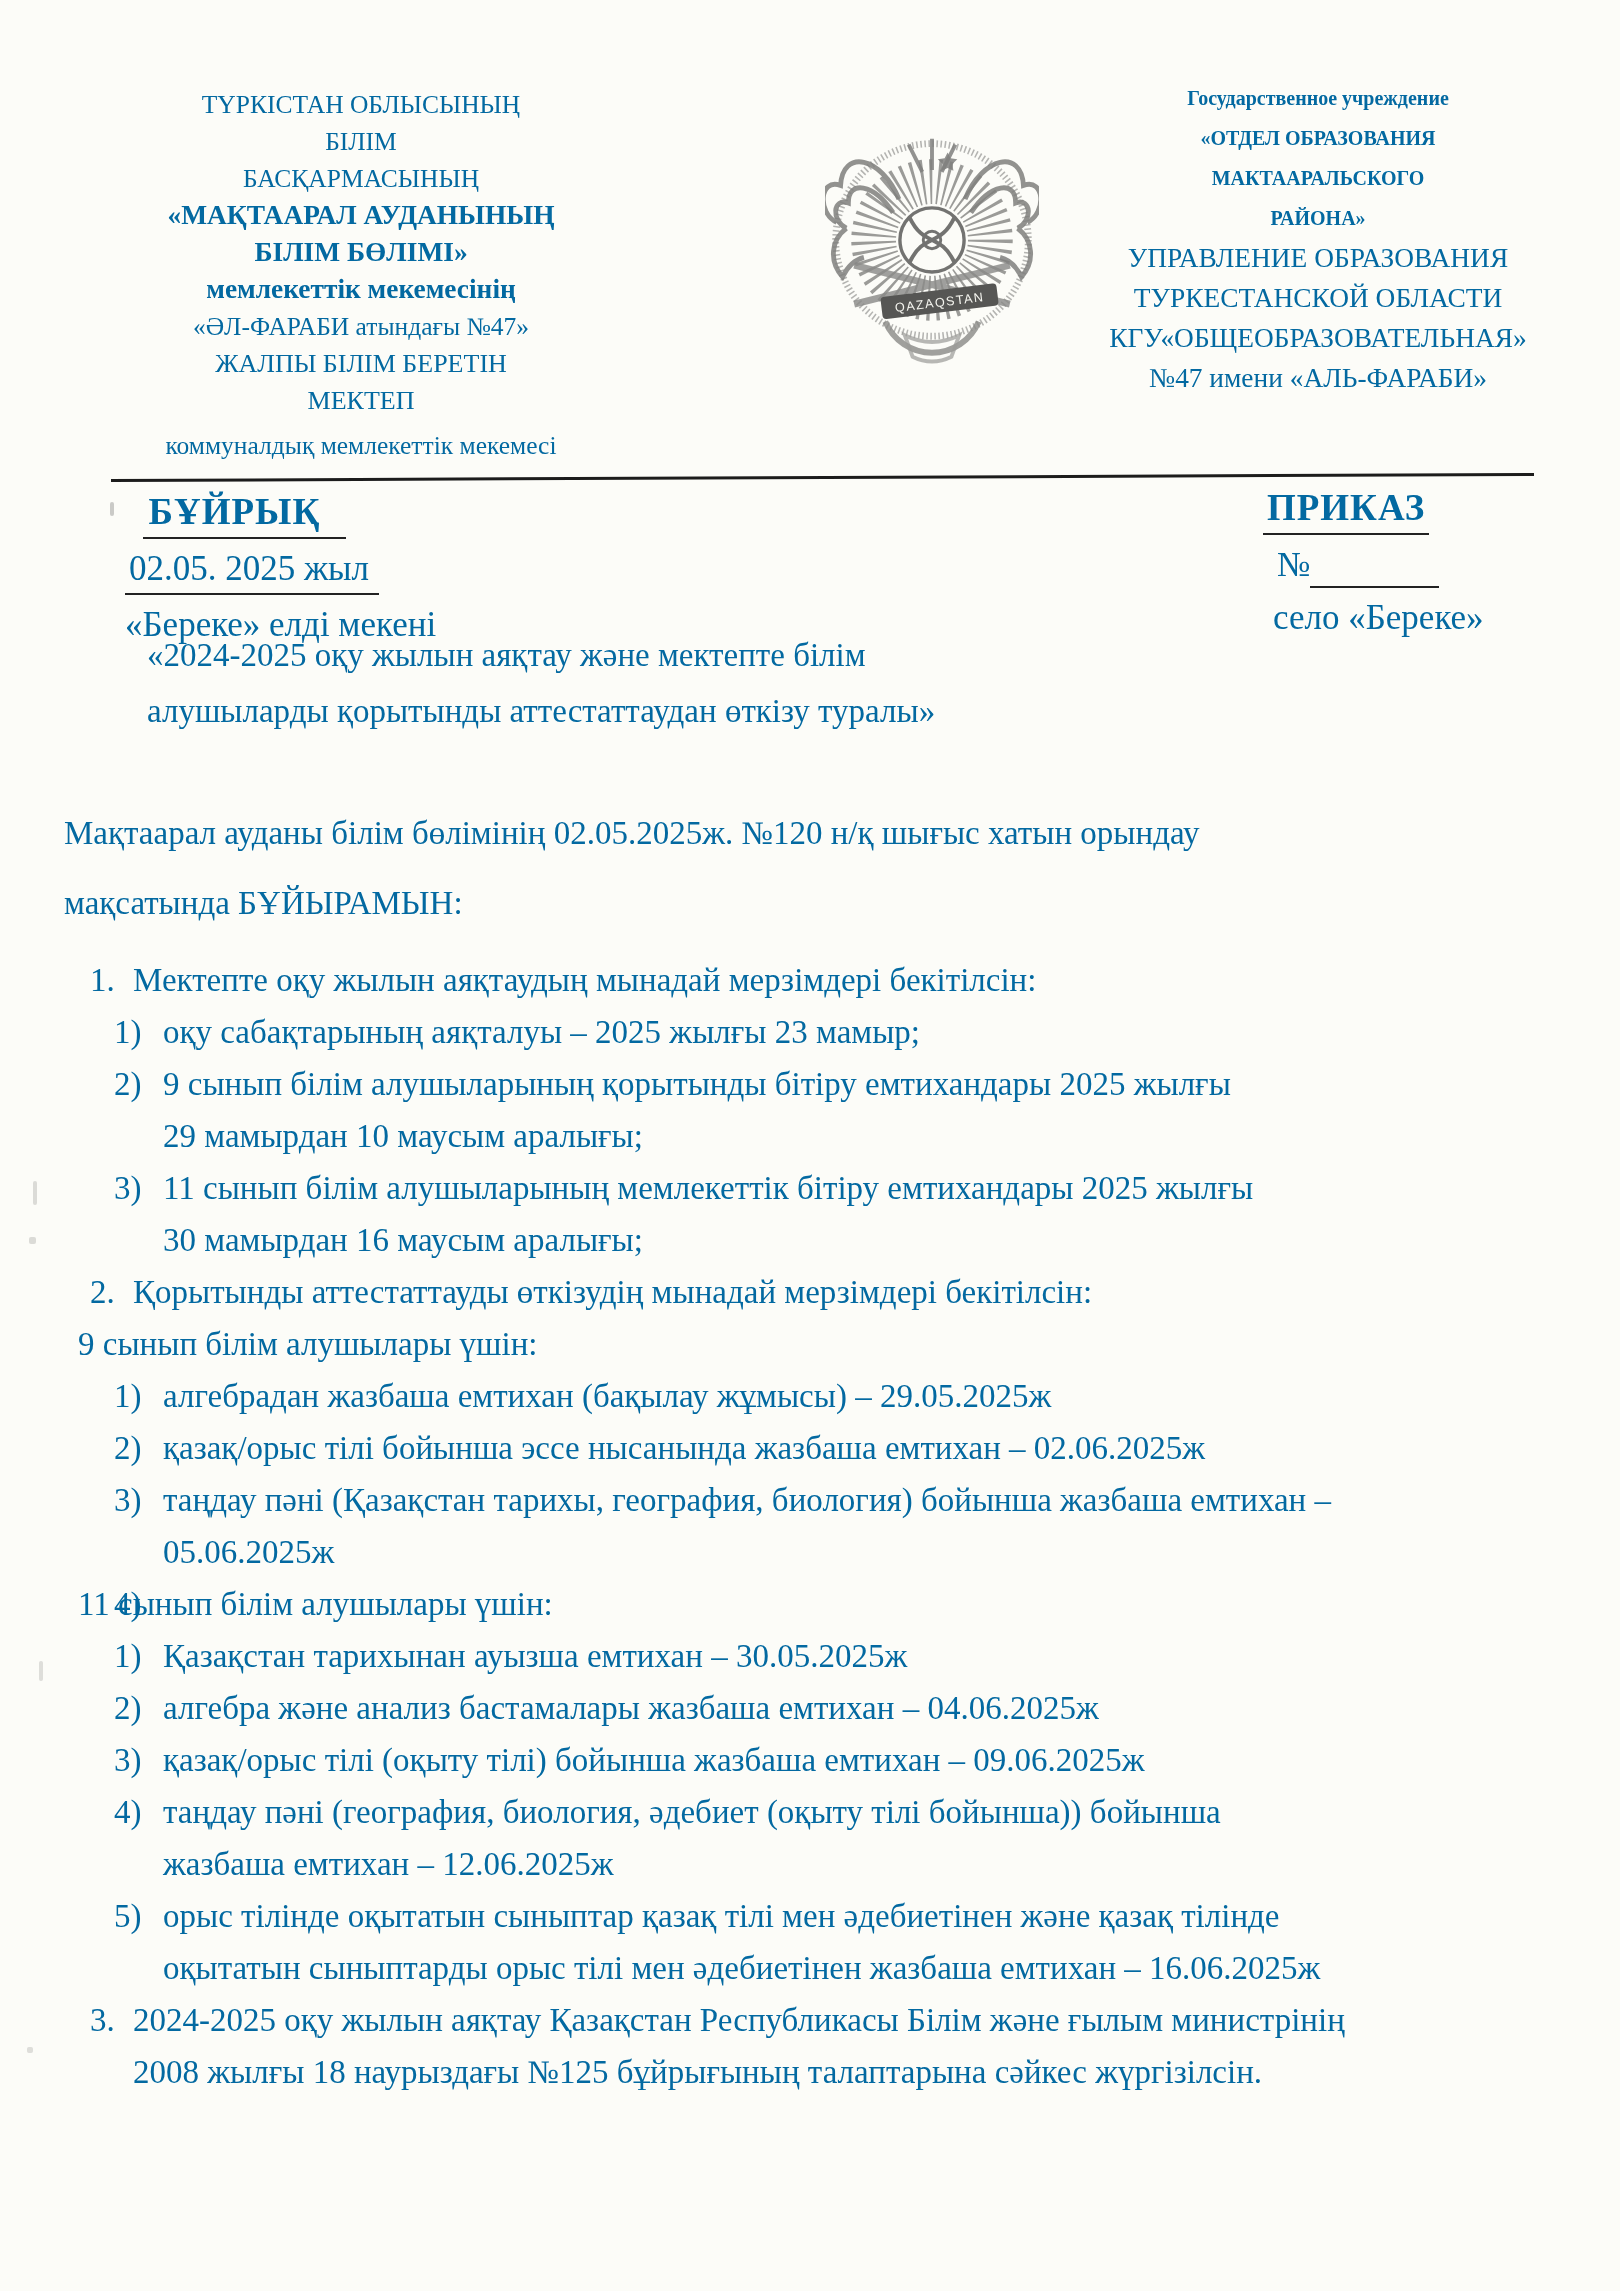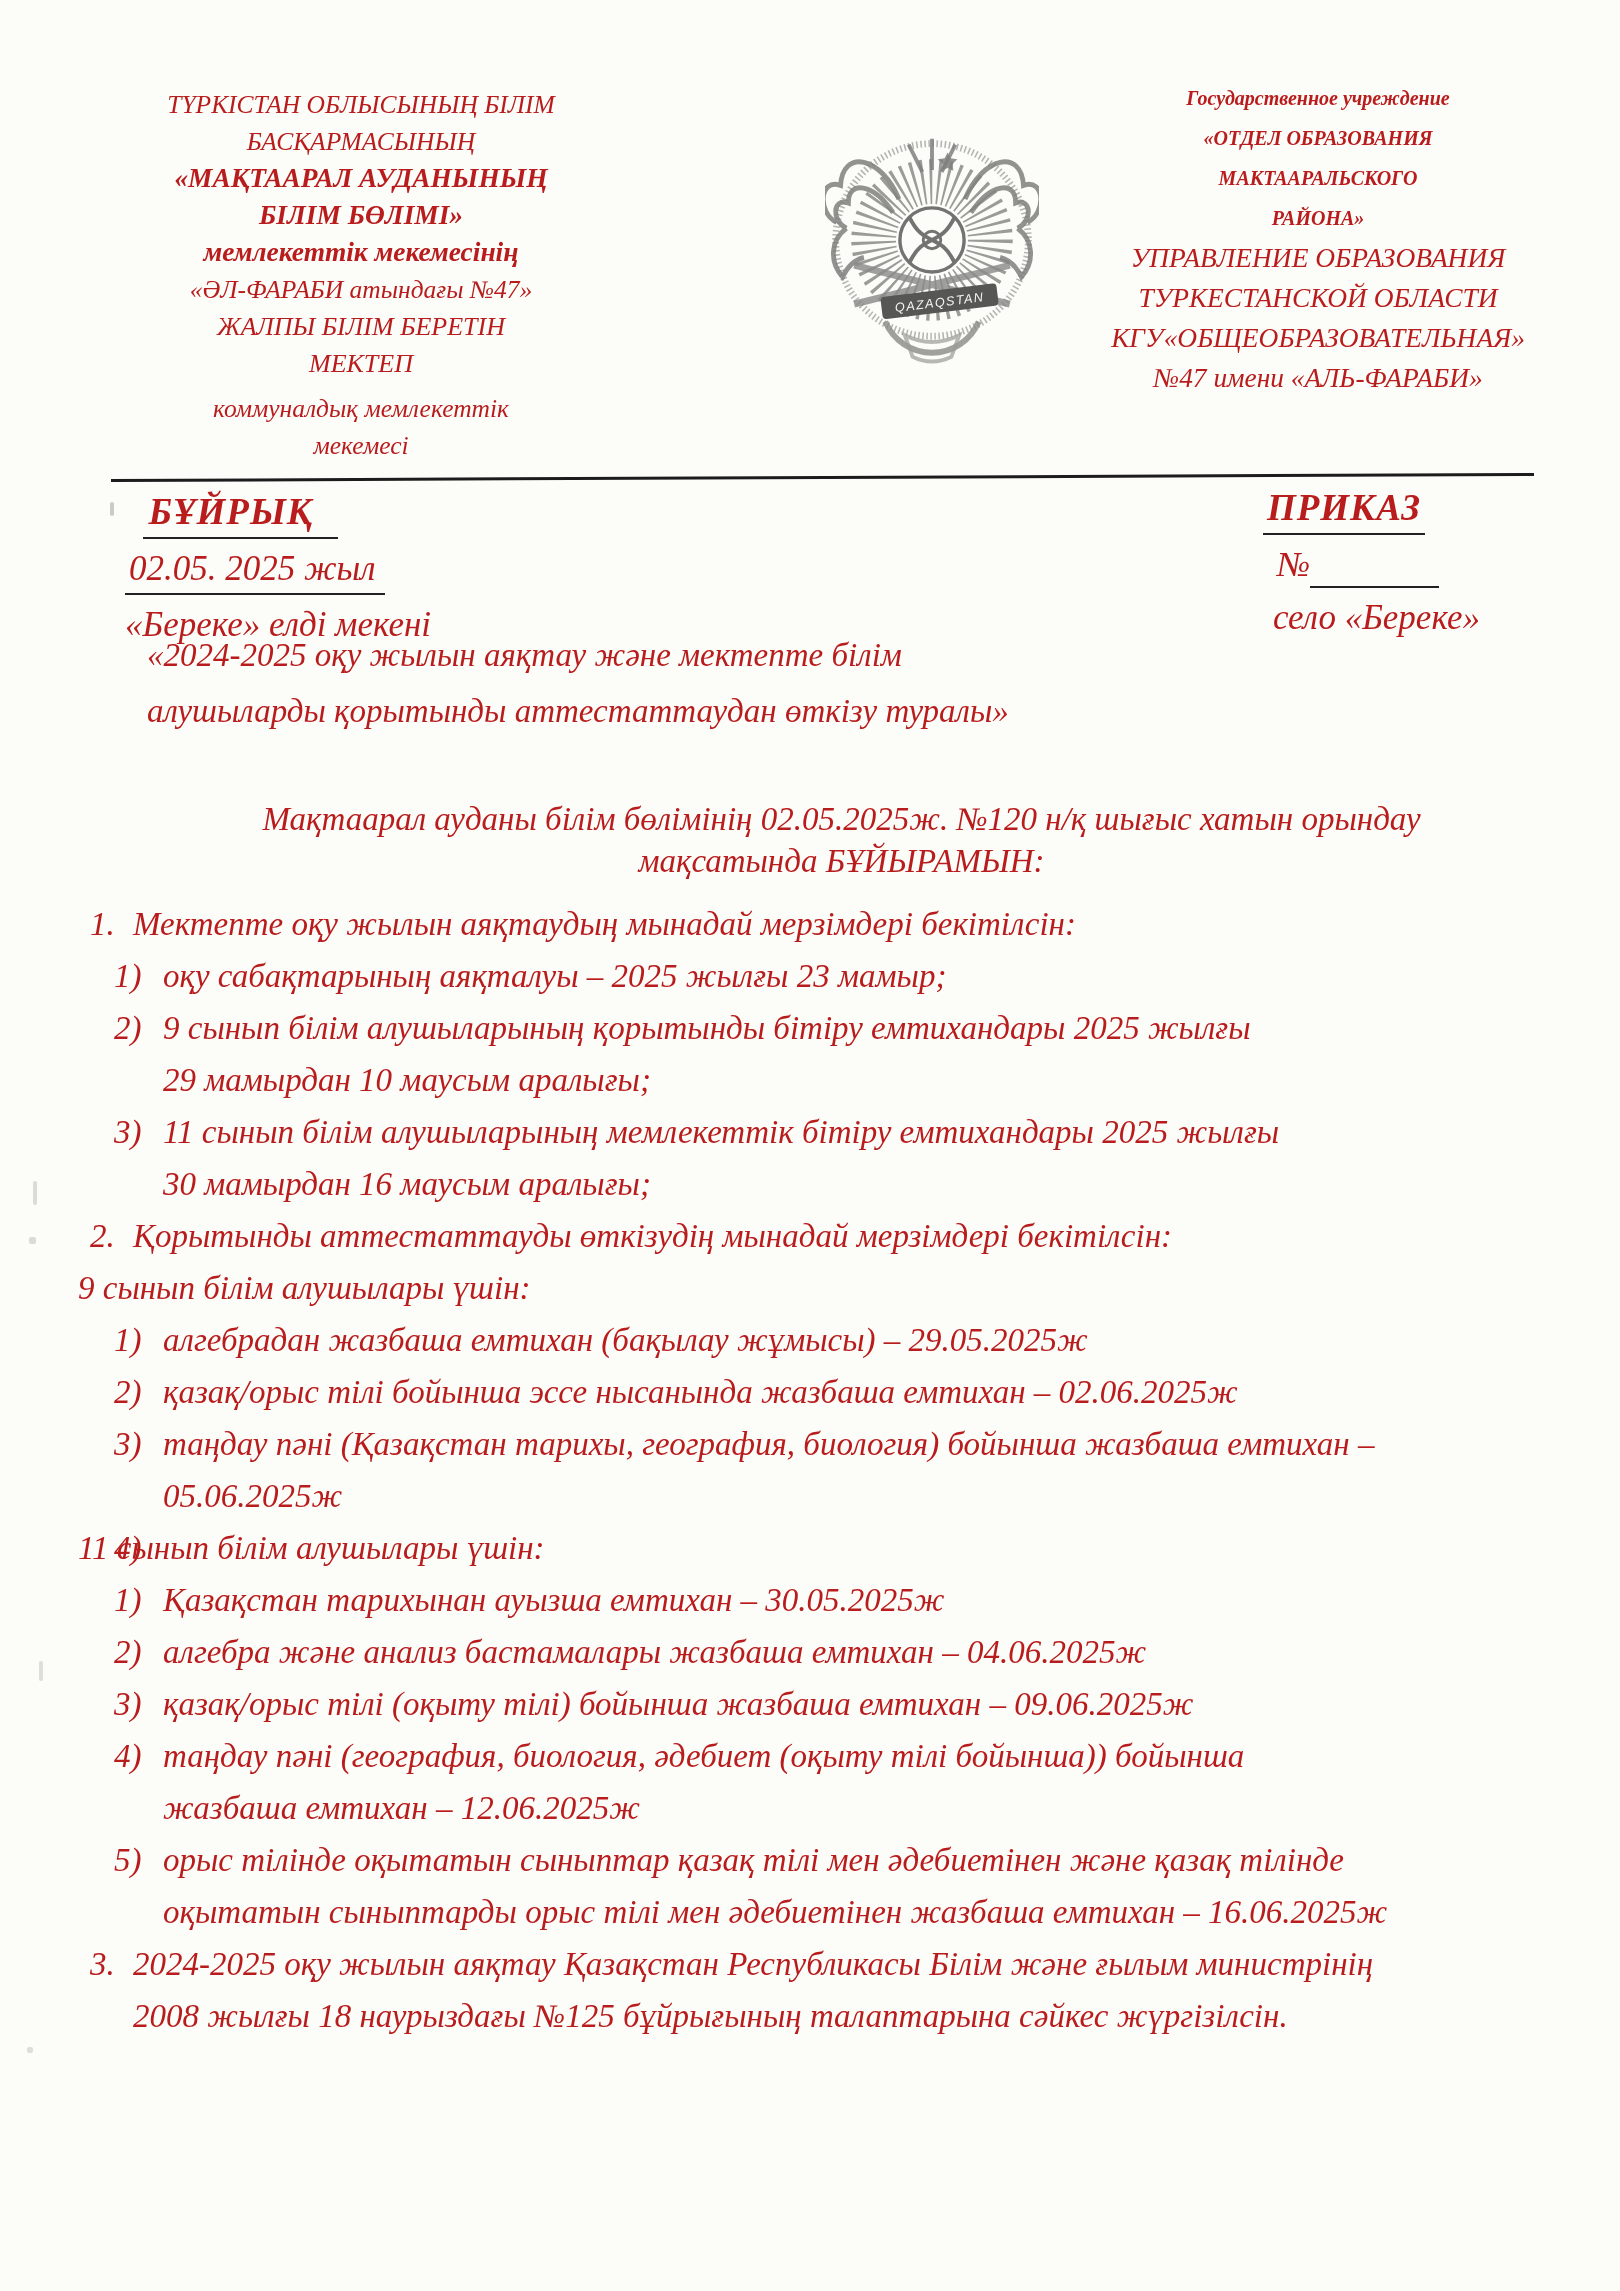--- a/index.html
+++ b/index.html
@@ -1,22 +1,21 @@
 <!DOCTYPE html>
 <html><head>
 <meta charset="utf-8">
 <title>Document</title>
 <style>
   html,body{margin:0;padding:0;background:#e8e8e4;}
   .page{
     position:relative;width:1620px;height:2292px;margin:0 auto;
     background:#fcfcf8;overflow:hidden;
     font-family:"Liberation Serif","DejaVu Serif",serif;
-    color:#b91c1c;
-    font-style:italic;
+    color:#0369a1;
   }
   
   .header-left{position:absolute;left:165px;top:86px;width:392px;text-align:center;
     font-size:25.5px;line-height:37px;}
   .header-left div:nth-child(3),
   .header-left div:nth-child(4),
   .header-left div:nth-child(5){font-weight:bold;font-size:27.4px;}
   .header-left div:nth-child(7){font-size:26px;}
   .header-left div:nth-child(8){margin-top:7.8px;}
   .header-right{position:absolute;left:1061px;top:78px;width:514px;text-align:center;
@@ -35,21 +34,21 @@
   .order-ru{position:absolute;left:1234px;top:484px;font-size:35px;line-height:47px;}
   .order-ru .t{font-weight:bold;font-size:37px;letter-spacing:1px;
     border-bottom:2.9px solid #222;padding:0 3.9px 2px;display:inline-block;margin-left:29px;}
   .order-ru .n{margin-top:5.9px;padding-left:43px;}
   .blank-line{display:inline-block;width:129px;border-bottom:2px solid #222;height:33px;vertical-align:bottom;}
   .order-ru .p{margin-top:5.9px;padding-left:39px;}
   
   .bodytext{position:absolute;left:0;top:627px;width:1420px;font-size:33px;}
   .pre{white-space:pre-line;}
   .subject{padding-left:147px;width:1078px;line-height:56px;}
-  .intro{padding-left:116px;width:1451px;line-height:42px;margin-top:59px;text-align:center;}
+  .intro{padding-left:64px;width:1451px;line-height:70px;margin-top:59px;}
   .list{margin-top:15.7px;width:1568px;line-height:52px;}
   .row{position:relative;}
   .row .num{position:absolute;}
   .row.main{padding-left:133px;}
   .row.main .num{left:90px;}
   .row.sub{padding-left:163px;}
   .row.sub .num{left:114px;}
   .row.subhead{padding-left:78px;}
   
   .art{position:absolute;background:#8f8f8c;border-radius:2px;}

